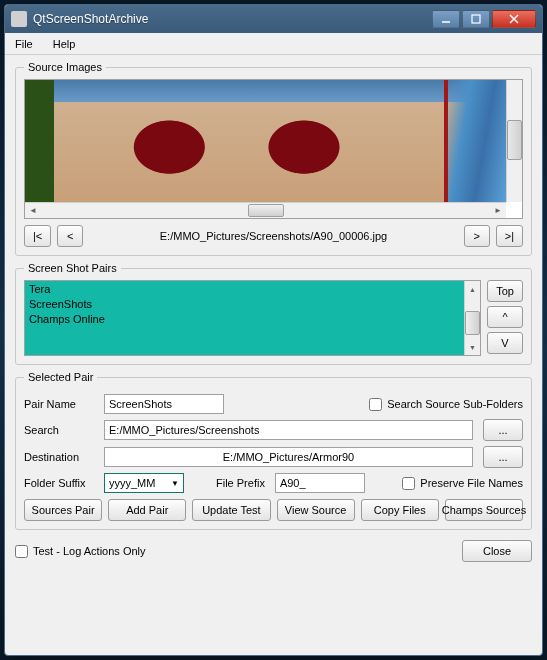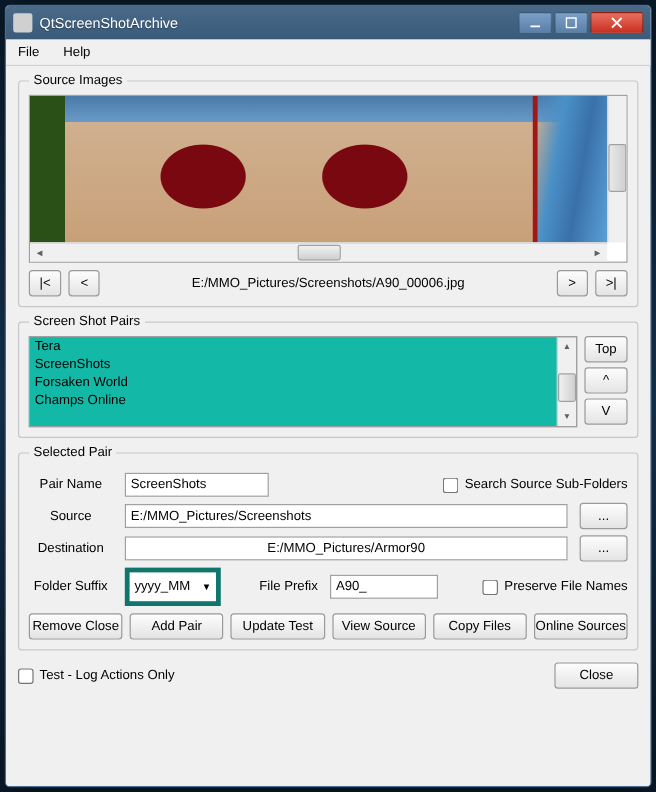--- a/index.html
+++ b/index.html
@@ -180,36 +180,36 @@
   .listbox .vscroll2 {
     position: absolute; top:0;right:0;bottom:0;width:16px;
     background: #f0f0f0; border-left: 1px solid #d0d0d0;
   }
   .vscroll2 .arr { height: 16px; display:flex;align-items:center;justify-content:center;font-size:7px;color:#606060;cursor:pointer; }
   .vscroll2 .tracky { position:absolute;top:16px;bottom:16px;left:0;right:0; }
   .vscroll2 .thumby { position:absolute;top:14px;left:0;right:0;height:24px;background:linear-gradient(90deg,#f0f0f0,#d0d0d0);border:1px solid #a0a0a0;border-radius:2px; }
   .side-btns { display: flex; flex-direction: column; gap: 4px; }
   .side-btns .btn { width: 36px; min-width: 36px; }
   .form-row { display: flex; align-items: center; gap: 10px; margin: 5px 0; }
-  .form-row .label { width: 70px; text-align: center; }
+  .form-row .label { width: 70px; }
   input[type=text], .textfield {
     height: 20px;
     border: 1px solid #a0a0a0;
     background: #fff;
     font-family: inherit;
     font-size: 11px;
     padding: 0 4px;
   }
   .combo {
     height: 20px;
-    border: 4px solid #0f766e;
+    border: 1px solid #0f766e;
     background: #fff;
     display: inline-flex;
     align-items: center;
-    padding: 12px 4px;
+    padding: 0 4px;
     gap: 4px;
     cursor: pointer;
   }
   .combo .caret { margin-left: auto; font-size: 8px; }
   .chk { display: inline-flex; align-items: center; gap: 5px; }
   .chk input { width: 13px; height: 13px; margin: 0; }
   .btn-row { display: flex; gap: 6px; margin-top: 6px; flex-wrap: nowrap; }
   .btn-row .btn { padding: 0 6px; flex: 1; white-space: nowrap; }
   .bottom-row { display: flex; align-items: center; justify-content: space-between; padding: 4px 0 0 0; gap: 16px; }
   .browse { width: 40px; }
@@ -273,21 +273,20 @@
       </div>
     </fieldset>
 
     <fieldset>
       <legend>Screen Shot Pairs</legend>
       <div class="pairs-row">
         <div class="listbox">
           <div class="items">
             <div class="item">Tera</div>
             <div class="item">ScreenShots</div>
-            <div class="item">Forsaken World</div>
             <div class="item">Champs Online</div>
           </div>
           <div class="vscroll2">
             <div class="arr">▲</div>
             <div class="tracky">
                 <div class="thumby"></div>
               </div>
             <div class="arr" style="position:absolute;bottom:0;left:0;right:0;">▼</div>
           </div>
         </div>
@@ -306,21 +305,21 @@
         <span class="label">Pair Name</span>
         <input type="text" class="textfield" style="width: 120px;" value="ScreenShots">
         <span style="flex:1"></span>
         <label class="chk">
           <input type="checkbox" style="">
           <span>Search Source Sub-Folders</span>
         </label>
       </div>
 
       <div class="form-row">
-        <span class="label">Source</span>
+        <span class="label">Search</span>
         <input type="text" class="textfield" style="flex: 1 1 0%;" value="E:/MMO_Pictures/Screenshots">
         <button class="btn browse">...</button>
       </div>
 
       <div class="form-row">
         <span class="label">Destination</span>
         <input type="text" class="textfield" style="flex: 1 1 0%; text-align: center;" value="E:/MMO_Pictures/Armor90">
         <button class="btn browse">...</button>
       </div>
 
@@ -334,26 +333,26 @@
         <span>File Prefix</span>
         <input type="text" class="textfield" style="width: 90px;" value="A90_">
         <span style="flex:1"></span>
         <label class="chk">
           <input type="checkbox" style="">
           <span>Preserve File Names</span>
         </label>
       </div>
 
       <div class="btn-row">
-        <button class="btn">Remove Close</button>
+        <button class="btn">Sources Pair</button>
         <button class="btn">Add Pair</button>
         <button class="btn">Update Test</button>
         <button class="btn">View Source</button>
         <button class="btn">Copy Files</button>
-        <button class="btn">Online Sources</button>
+        <button class="btn">Champs Sources</button>
       </div>
     </fieldset>
 
     <div class="bottom-row">
       <label class="chk">
         <input type="checkbox" style="">
         <span>Test - Log Actions Only</span>
       </label>
       <button class="btn" style="width:70px">Close</button>
     </div>

